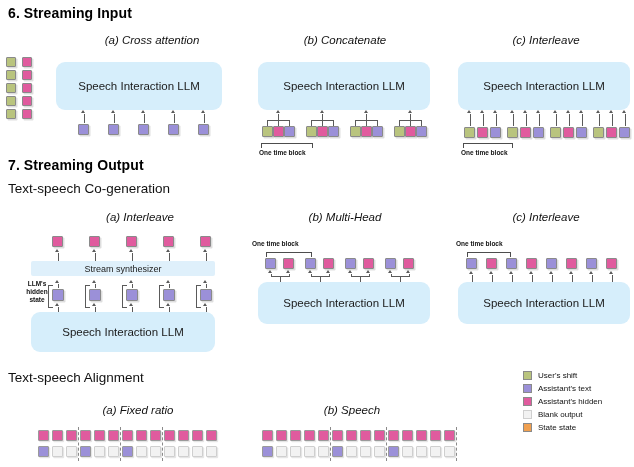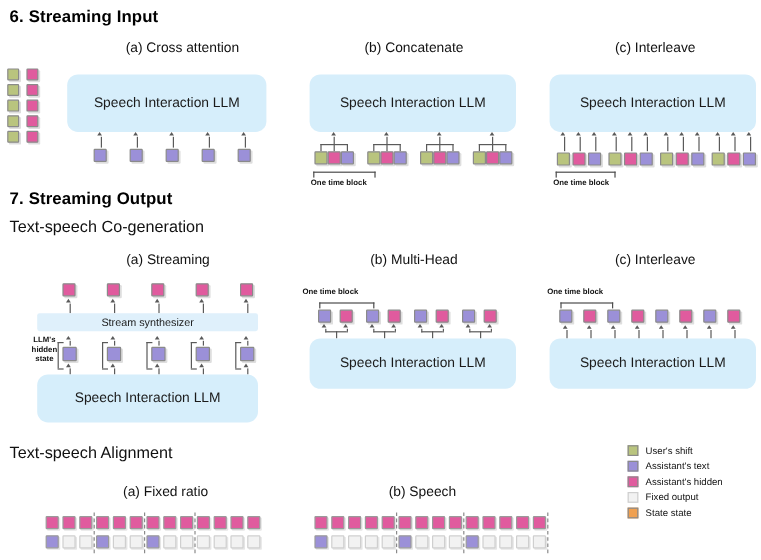--- a/index.html
+++ b/index.html
@@ -14,21 +14,21 @@
   .abs{position:absolute;}
 
   
   .sec-title{
     font-size:14px;font-weight:bold;color:#000;letter-spacing:.1px;white-space:nowrap;
   }
   .sub-title{
     font-size:13.5px;font-weight:normal;color:#111;white-space:nowrap;
   }
   .panel-title{
-    font-size:11.5px;color:#111;white-space:nowrap;text-align:center;
+    font-size:11.5px;color:#111;white-space:nowrap;text-align:center;font-style:italic;
   }
   .tiny{
     font-size:6.5px;font-weight:bold;color:#111;white-space:nowrap;line-height:1.15;
   }
   .tb-label{
     font-size:6.5px;font-weight:bold;color:#111;white-space:nowrap;
   }
 
   
   .llm-box{
@@ -219,21 +219,21 @@
     <div class="arrowhead" style="position: absolute; left: 162.4px; top: 0px;"></div>
     <div class="tok sh" style="width: 11px; height: 11px; background: rgb(155, 144, 216); position: absolute; left: 159px; top: 17px;"></div>
   </div>
 
 <div class="abs bracket" style="left:463px;top:143px;width:48px;"></div>
 <div class="abs tb-label" style="left:461px;top:149px;">One time block</div>
 
 <div class="abs sec-title" style="left:8px;top:157px;">7. Streaming Output</div>
 <div class="abs sub-title" style="left:8px;top:181px;">Text-speech Co-generation</div>
 
-<div class="abs panel-title" style="left:60px;top:211px;width:160px;">(a) Streaming</div>
+<div class="abs panel-title" style="left:60px;top:211px;width:160px;">(a) Interleave</div>
 
 <div id="oa-top" class="abs" style="left: 52px; top: 236px; position: absolute; width: 160px; height: 26px;">
     <div class="tok sh" style="width: 11px; height: 11px; background: rgb(224, 91, 158); position: absolute; left: 0px; top: 0px;"></div>
     <div class="vline" style="position: absolute; left: 5.5px; top: 16.6px; height: 8.4px;"></div>
     <div class="arrowhead" style="position: absolute; left: 3.4px; top: 13px;"></div>
     <div class="tok sh" style="width: 11px; height: 11px; background: rgb(224, 91, 158); position: absolute; left: 37px; top: 0px;"></div>
     <div class="vline" style="position: absolute; left: 42.5px; top: 16.6px; height: 8.4px;"></div>
     <div class="arrowhead" style="position: absolute; left: 40.4px; top: 13px;"></div>
     <div class="tok sh" style="width: 11px; height: 11px; background: rgb(224, 91, 158); position: absolute; left: 74px; top: 0px;"></div>
     <div class="vline" style="position: absolute; left: 79.5px; top: 16.6px; height: 8.4px;"></div>
@@ -461,19 +461,19 @@
     <div class="legend-row">
       <div class="legend-sw" style="background: rgb(155, 144, 216); border-color: rgb(138, 138, 138);"></div>
       <div class="legend-lb">Assistant's text</div>
     </div>
     <div class="legend-row">
       <div class="legend-sw" style="background: rgb(224, 91, 158); border-color: rgb(138, 138, 138);"></div>
       <div class="legend-lb">Assistant's hidden</div>
     </div>
     <div class="legend-row">
       <div class="legend-sw" style="background: rgb(242, 242, 242); border-color: rgb(207, 207, 207);"></div>
-      <div class="legend-lb">Fixed output</div>
+      <div class="legend-lb">Blank output</div>
     </div>
     <div class="legend-row">
       <div class="legend-sw" style="background: rgb(240, 160, 80); border-color: rgb(138, 138, 138);"></div>
       <div class="legend-lb">State state</div>
     </div>
   </div>
 
 </body></html>

